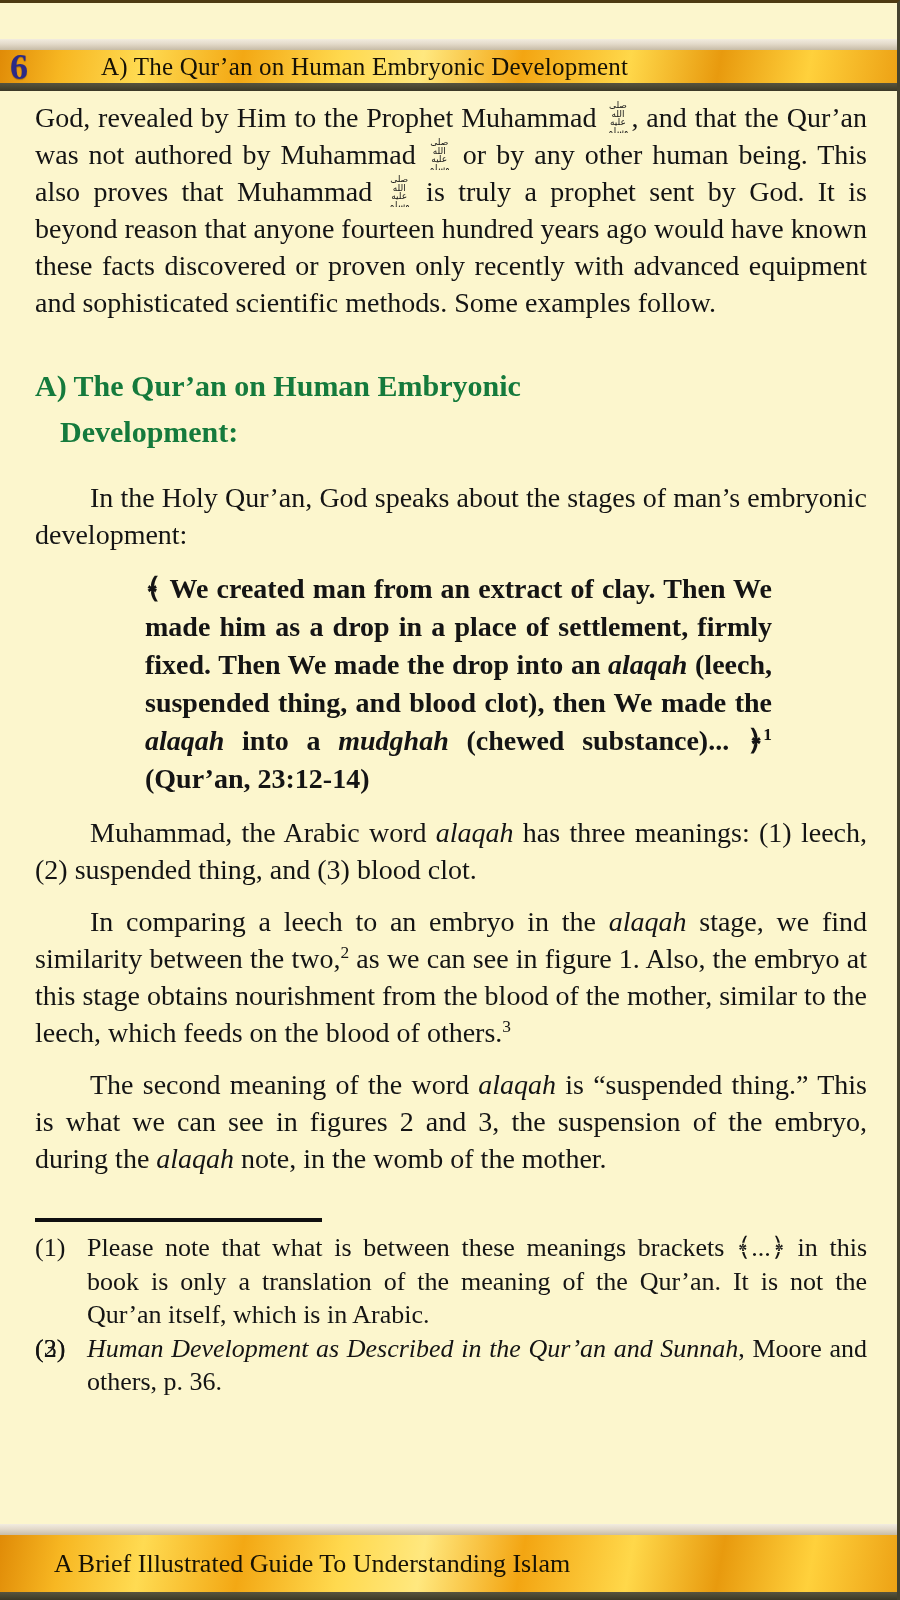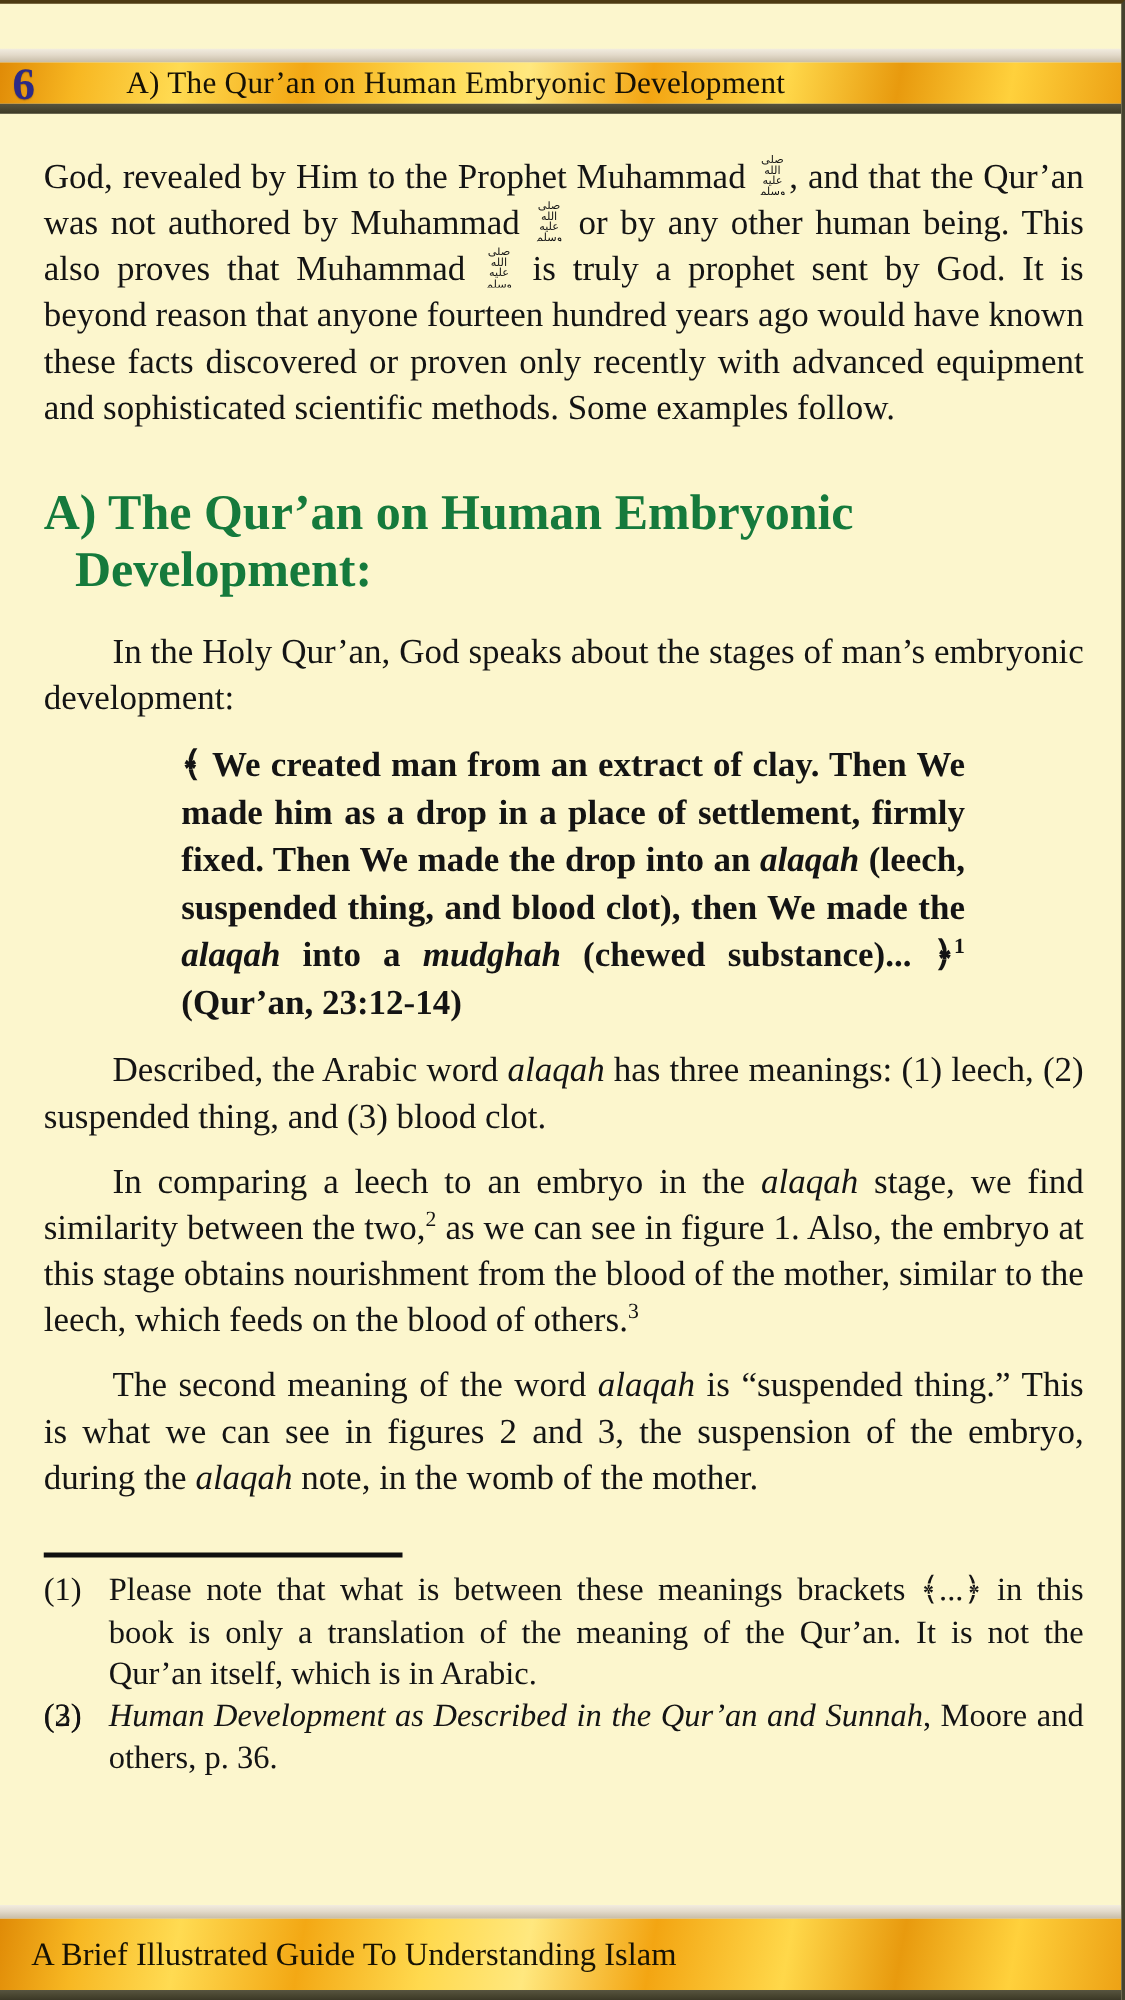--- a/index.html
+++ b/index.html
@@ -45,48 +45,48 @@
     line-height: 1;
     text-shadow: 0 1px 1px rgba(60,40,0,.35);
   }
   .header-title {
     font-size: 25px;
     margin-left: 73px;
     color: #151106;
     letter-spacing: .2px;
   }
   .footer-group { bottom: 0; }
-  .footer-gold { height: 57px; }
+  .footer-gold { height: 57px; padding-left: 29px; }
   .footer-title {
     font-size: 26px;
     margin-left: 25px;
     color: #171204;
   }
 
   
   .content {
     position: absolute;
     top: 88px;
     left: 0;
     right: 0;
-    padding: 32px 30px 0 35px;
+    padding: 8px 30px 0 35px;
   }
   .para {
     font-size: 28px;
     line-height: 37px;
     text-align: justify;
     margin-top: 15px;
   }
   .para.first { margin-top: 0; }
   .para.indent { text-indent: 55px; }
 
   .section-heading {
     color: #157A3C;
     font-weight: bold;
-    font-size: 40px;
+    font-size: 30px;
     line-height: 46px;
     margin: 42px 0 24px 0;
   }
   .section-heading .h-line { display: block; }
   .section-heading .h-line2 { margin-left: 25px; }
 
   .quran-quote {
     margin: 17px 95px 16px 110px;
     font-size: 28px;
     font-weight: bold;
@@ -149,21 +149,21 @@
 
     <h2 class="section-heading">
       <span class="h-line h-line1">A) The Qur’an on Human Embryonic</span>
       <span class="h-line h-line2">Development:</span>
     </h2>
 
     <p class="para indent"><span>In the Holy Qur’an, God speaks about the stages of man’s embryonic development:</span></p>
 
     <blockquote class="quran-quote"><span>﴾ We created man from an extract of clay. Then We made him as a drop in a place of settlement, firmly fixed.  Then We made the drop into an </span><span class="seg-i">alaqah</span><span> (leech, suspended thing, and blood clot), then We made the </span><span class="seg-i">alaqah</span><span> into a </span><span class="seg-i">mudghah</span><span> (chewed substance)... ﴿</span><span class="seg-sup">1</span><span> (Qur’an, 23:12-14)</span></blockquote>
 
-    <p class="para indent"><span>Described, the Arabic word </span><span class="seg-i">alaqah</span><span> has three meanings: (1) leech, (2) suspended thing, and (3) blood clot.</span></p>
+    <p class="para indent"><span>Muhammad, the Arabic word </span><span class="seg-i">alaqah</span><span> has three meanings: (1) leech, (2) suspended thing, and (3) blood clot.</span></p>
 
     <p class="para indent"><span>In comparing a leech to an embryo in the </span><span class="seg-i">alaqah</span><span> stage, we find similarity between the two,</span><span class="seg-sup">2</span><span> as we can see in figure 1.  Also, the embryo at this stage obtains nourishment from the blood of the mother, similar to the leech, which feeds on the blood of others.</span><span class="seg-sup">3</span></p>
 
     <p class="para indent"><span>The second meaning of the word </span><span class="seg-i">alaqah</span><span> is “suspended thing.” This is what we can see in figures 2 and 3, the suspension of the embryo, during the </span><span class="seg-i">alaqah</span><span> note, in the womb of the mother.</span></p>
 
     <div class="footnote-rule"></div>
 
     <div class="footnote">
       <span class="marker">(1)</span>
       <span><span>Please note that what is between these meanings brackets ﴾...﴿ in this book is only a translation of the meaning of the Qur’an.  It is not the Qur’an itself, which is in Arabic.</span></span>

